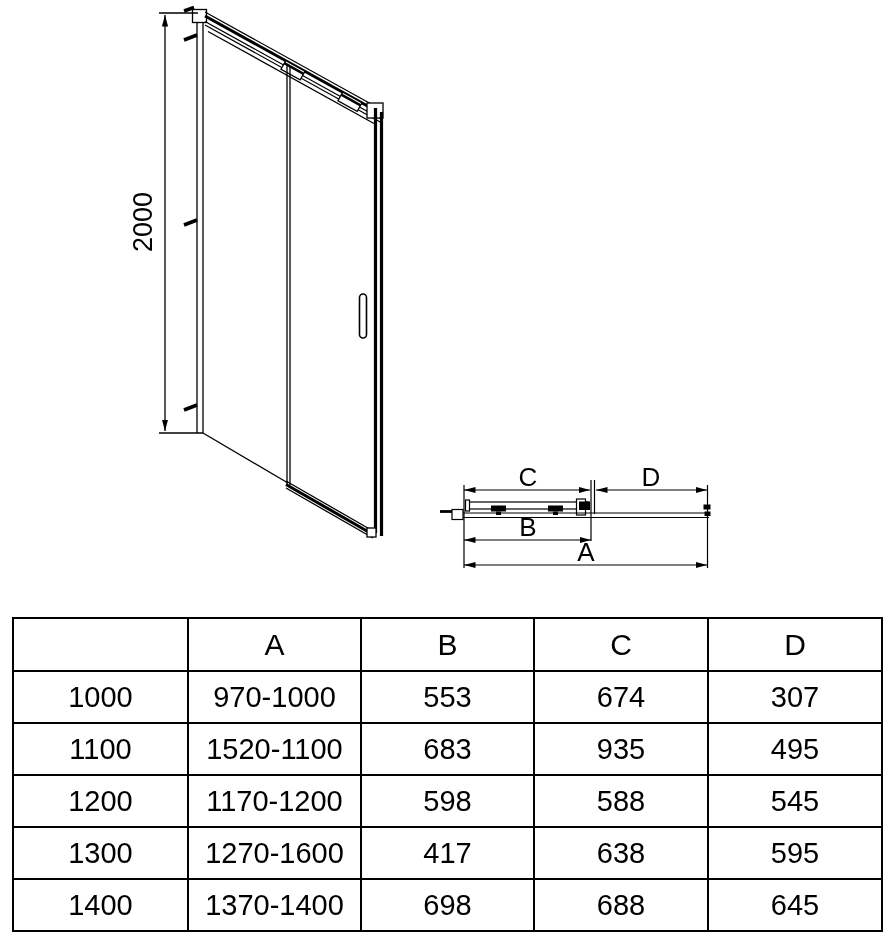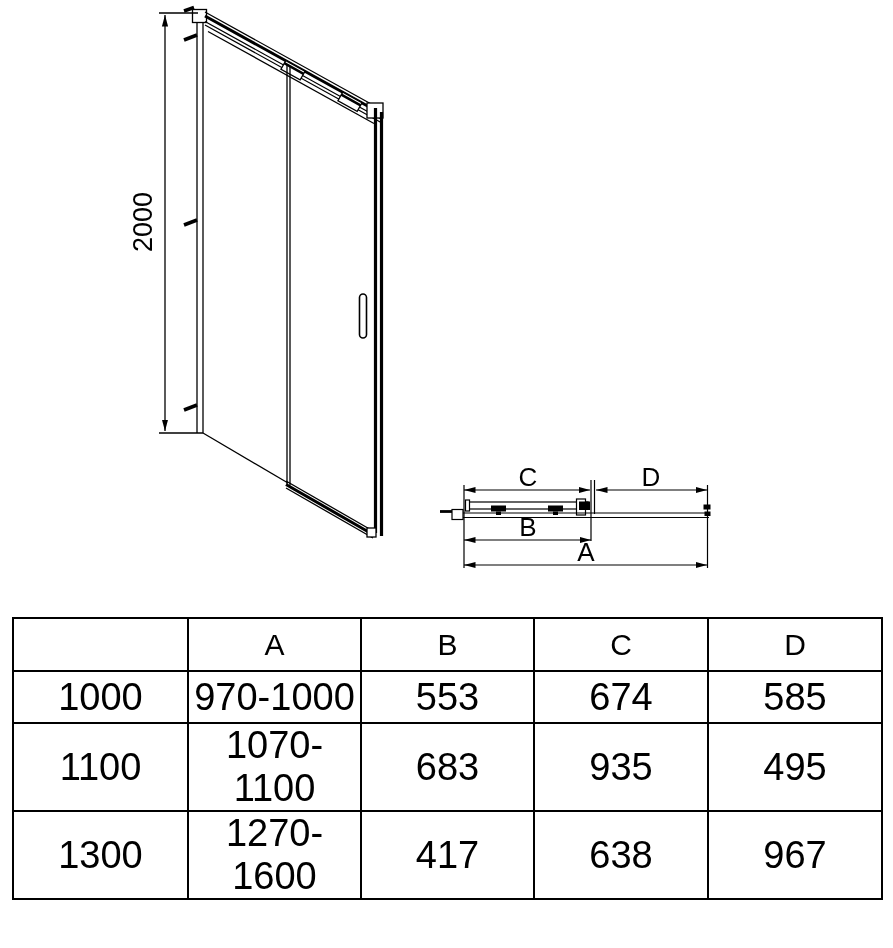--- a/index.html
+++ b/index.html
@@ -4,21 +4,21 @@
 <style>
   html,body{margin:0;padding:0;background:#ffffff;}
   body{width:893px;height:948px;position:relative;overflow:hidden;
        font-family:"Liberation Sans",sans-serif;color:#000;}
   #drawing{position:absolute;left:0;top:0;}
   table.size-table{position:absolute;left:12px;top:617px;border-collapse:collapse;
        table-layout:fixed;background:#fff;}
   .size-table th,.size-table td{border:2px solid #000;text-align:center;
        vertical-align:middle;padding:0;font-weight:400;color:#000;}
   .size-table th{height:51px;font-size:30px;}
-  .size-table td{height:50px;font-size:38px;}
+  .size-table td{height:50px;font-size:29px;}
   svg text{font-family:"Liberation Sans",sans-serif;}
 </style>
 </head>
 <body>
 
 <svg id="drawing" width="893" height="610" viewBox="0 0 893 610" xmlns="http://www.w3.org/2000/svg">
   <defs>
     <marker id="arr" viewBox="0 0 12 8" refX="11.5" refY="4" markerWidth="12" markerHeight="8" markerUnits="userSpaceOnUse" orient="auto-start-reverse">
       <path d="M11.5,4 L0,0.9 L0,7.1 Z" fill="#000"></path>
     </marker>
@@ -149,30 +149,44 @@
       <th>C</th>
       <th>D</th>
     </tr>
   </thead>
   <tbody>
     <tr>
       <td>1000</td>
       <td>970-1000</td>
       <td>553</td>
       <td>674</td>
-      <td>585</td>
+      <td>307</td>
     </tr>
     <tr>
       <td>1100</td>
-      <td>1070-1100</td>
+      <td>1520-1100</td>
       <td>683</td>
       <td>935</td>
       <td>495</td>
+    </tr>
+    <tr>
+      <td>1200</td>
+      <td>1170-1200</td>
+      <td>598</td>
+      <td>588</td>
+      <td>545</td>
     </tr>
     <tr>
       <td>1300</td>
       <td>1270-1600</td>
       <td>417</td>
       <td>638</td>
-      <td>967</td>
+      <td>595</td>
+    </tr>
+    <tr>
+      <td>1400</td>
+      <td>1370-1400</td>
+      <td>698</td>
+      <td>688</td>
+      <td>645</td>
     </tr>
   </tbody>
 </table>
 
 </body></html>

